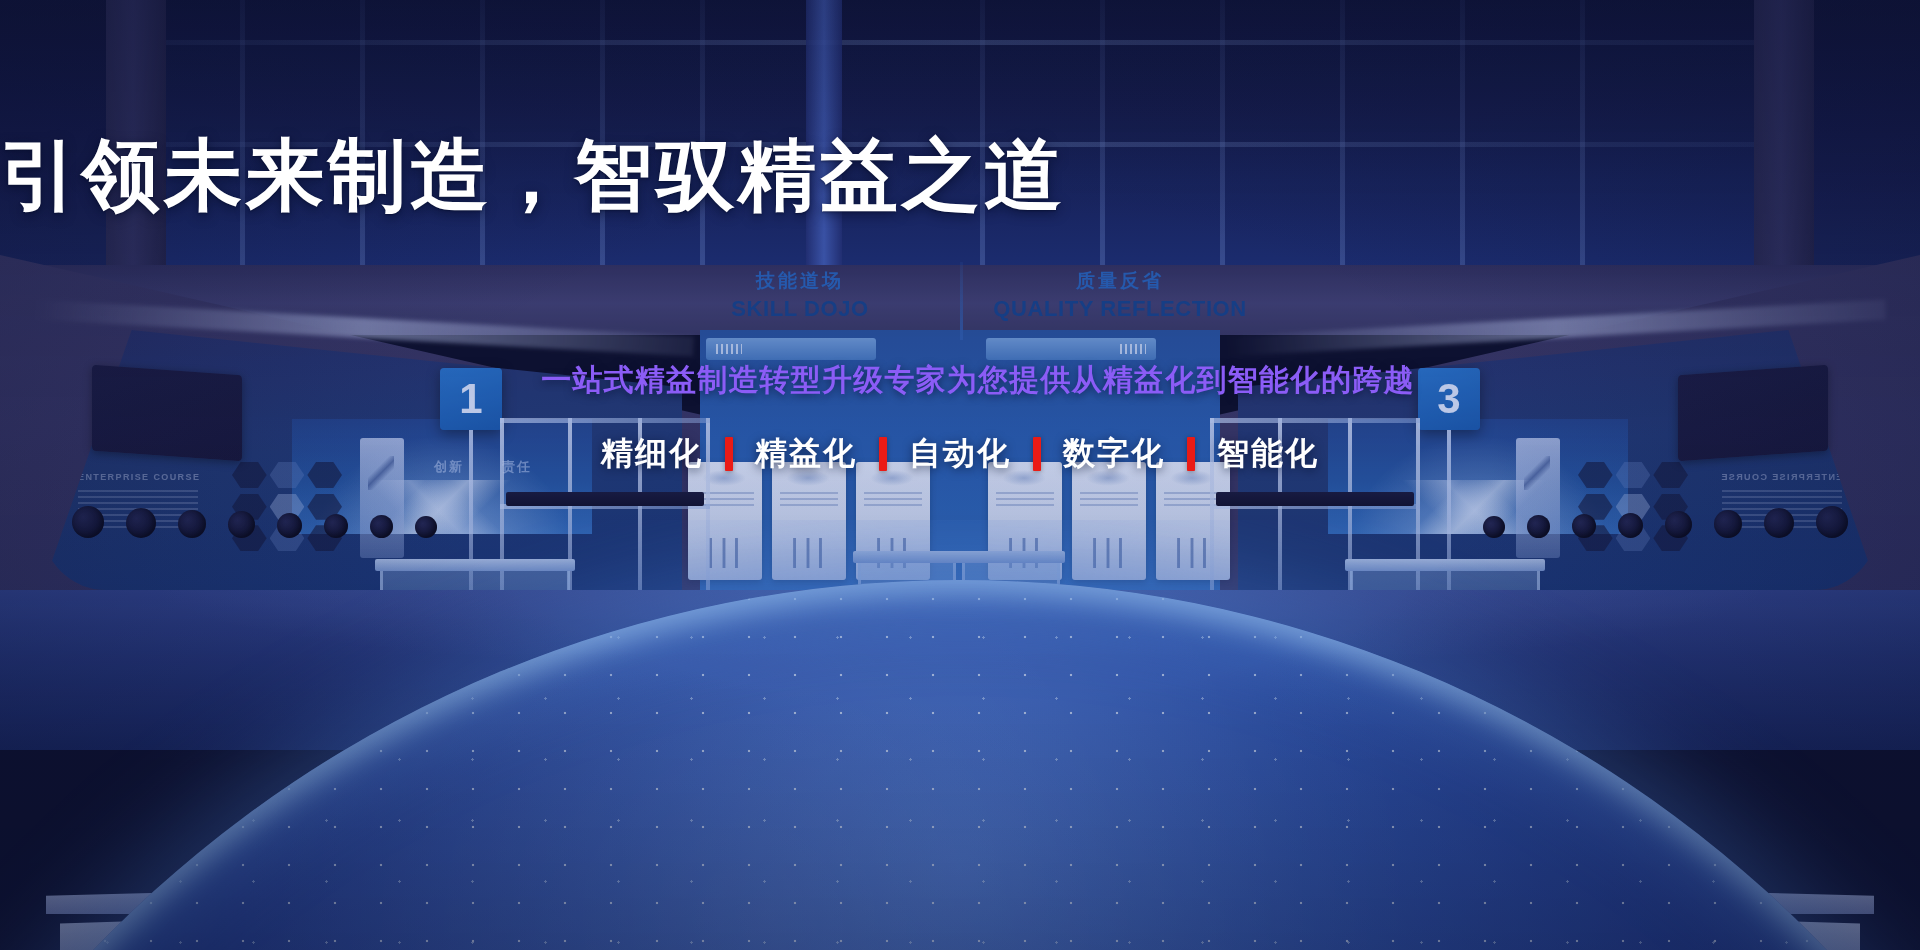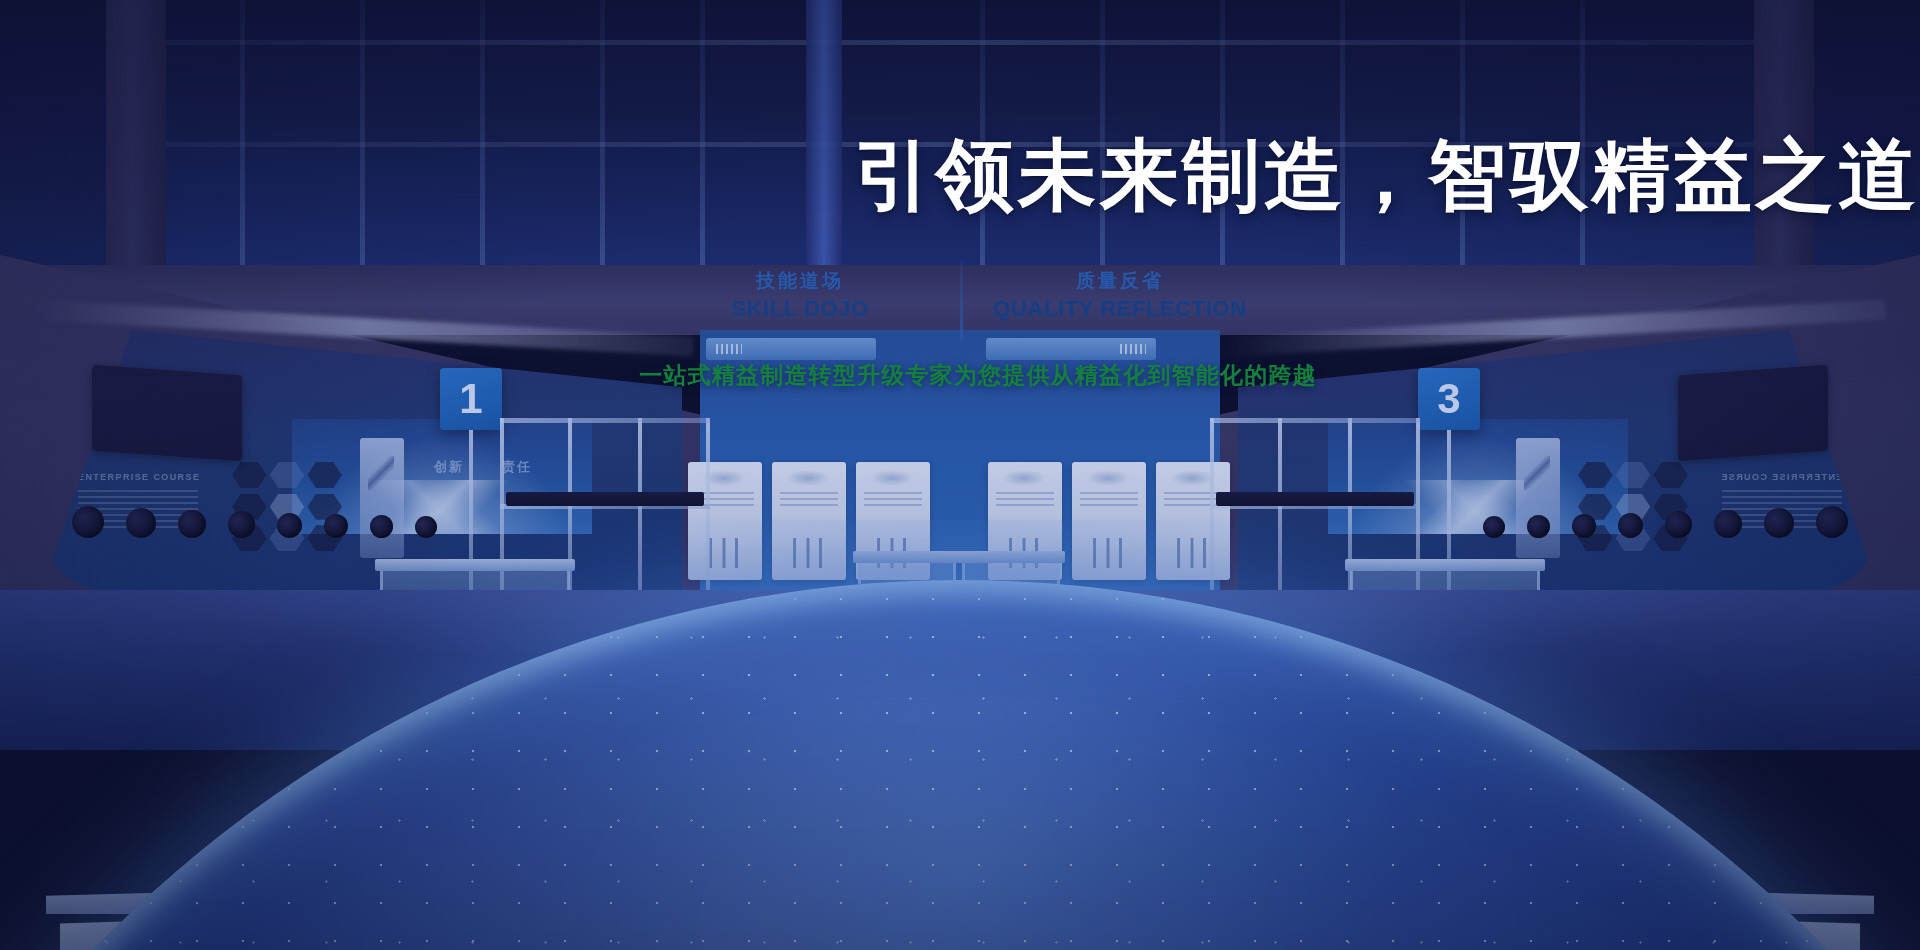--- a/index.html
+++ b/index.html
@@ -301,29 +301,29 @@
   .vignette {
     position:absolute; inset:0;
     background:radial-gradient(ellipse 72% 68% at 50% 48%,transparent 38%,rgba(10,16,48,.42) 100%);
   }
 
   
   .content { position:absolute; inset:0; }
 
   .hero-title {
     position:absolute; left:0; right:0; top:136px;
-    text-align:right; color:#ffffff;
+    text-align:left; color:#ffffff;
     font-size:78px; font-weight:700; line-height:1.0;
     letter-spacing:4px;
     text-shadow:0 3px 12px rgba(5,12,40,.62), 0 1px 2px rgba(5,12,40,.55);
   }
   .hero-sub {
     position:absolute; left:0; right:0; top:360px;
-    text-align:center; color:#15803d;
-    font-size:23px; font-weight:600; letter-spacing:1.2px;
+    text-align:center; color:#8b5cf6;
+    font-size:30px; font-weight:600; letter-spacing:1.2px;
     text-shadow:0 2px 9px rgba(5,12,40,.62);
     margin-left:36px;
   }
   .keywords {
     position:absolute; left:0; right:0; top:432px;
     display:flex; align-items:center; justify-content:center; gap:22px;
   }
   .kw {
     color:#ffffff; font-size:32px; font-weight:700; letter-spacing:2px;
     text-shadow:0 2px 10px rgba(5,12,40,.65);
@@ -572,16 +572,27 @@
     <div class="tone"></div>
     <div class="vignette"></div>
   </div>
 
   <div class="content">
 
     <h1 class="hero-title">引领未来制造，智驭精益之道</h1>
 
     <div class="hero-sub">一站式精益制造转型升级专家为您提供从精益化到智能化的跨越</div>
 
+    <div class="keywords">
+      <span class="kw">精细化</span>
+      <span class="kw-bar"></span>
+      <span class="kw">精益化</span>
+      <span class="kw-bar"></span>
+      <span class="kw">自动化</span>
+      <span class="kw-bar"></span>
+      <span class="kw">数字化</span>
+      <span class="kw-bar"></span>
+      <span class="kw">智能化</span>
+    </div>
 
 
   </div>
 </div>
 
 </body></html>

